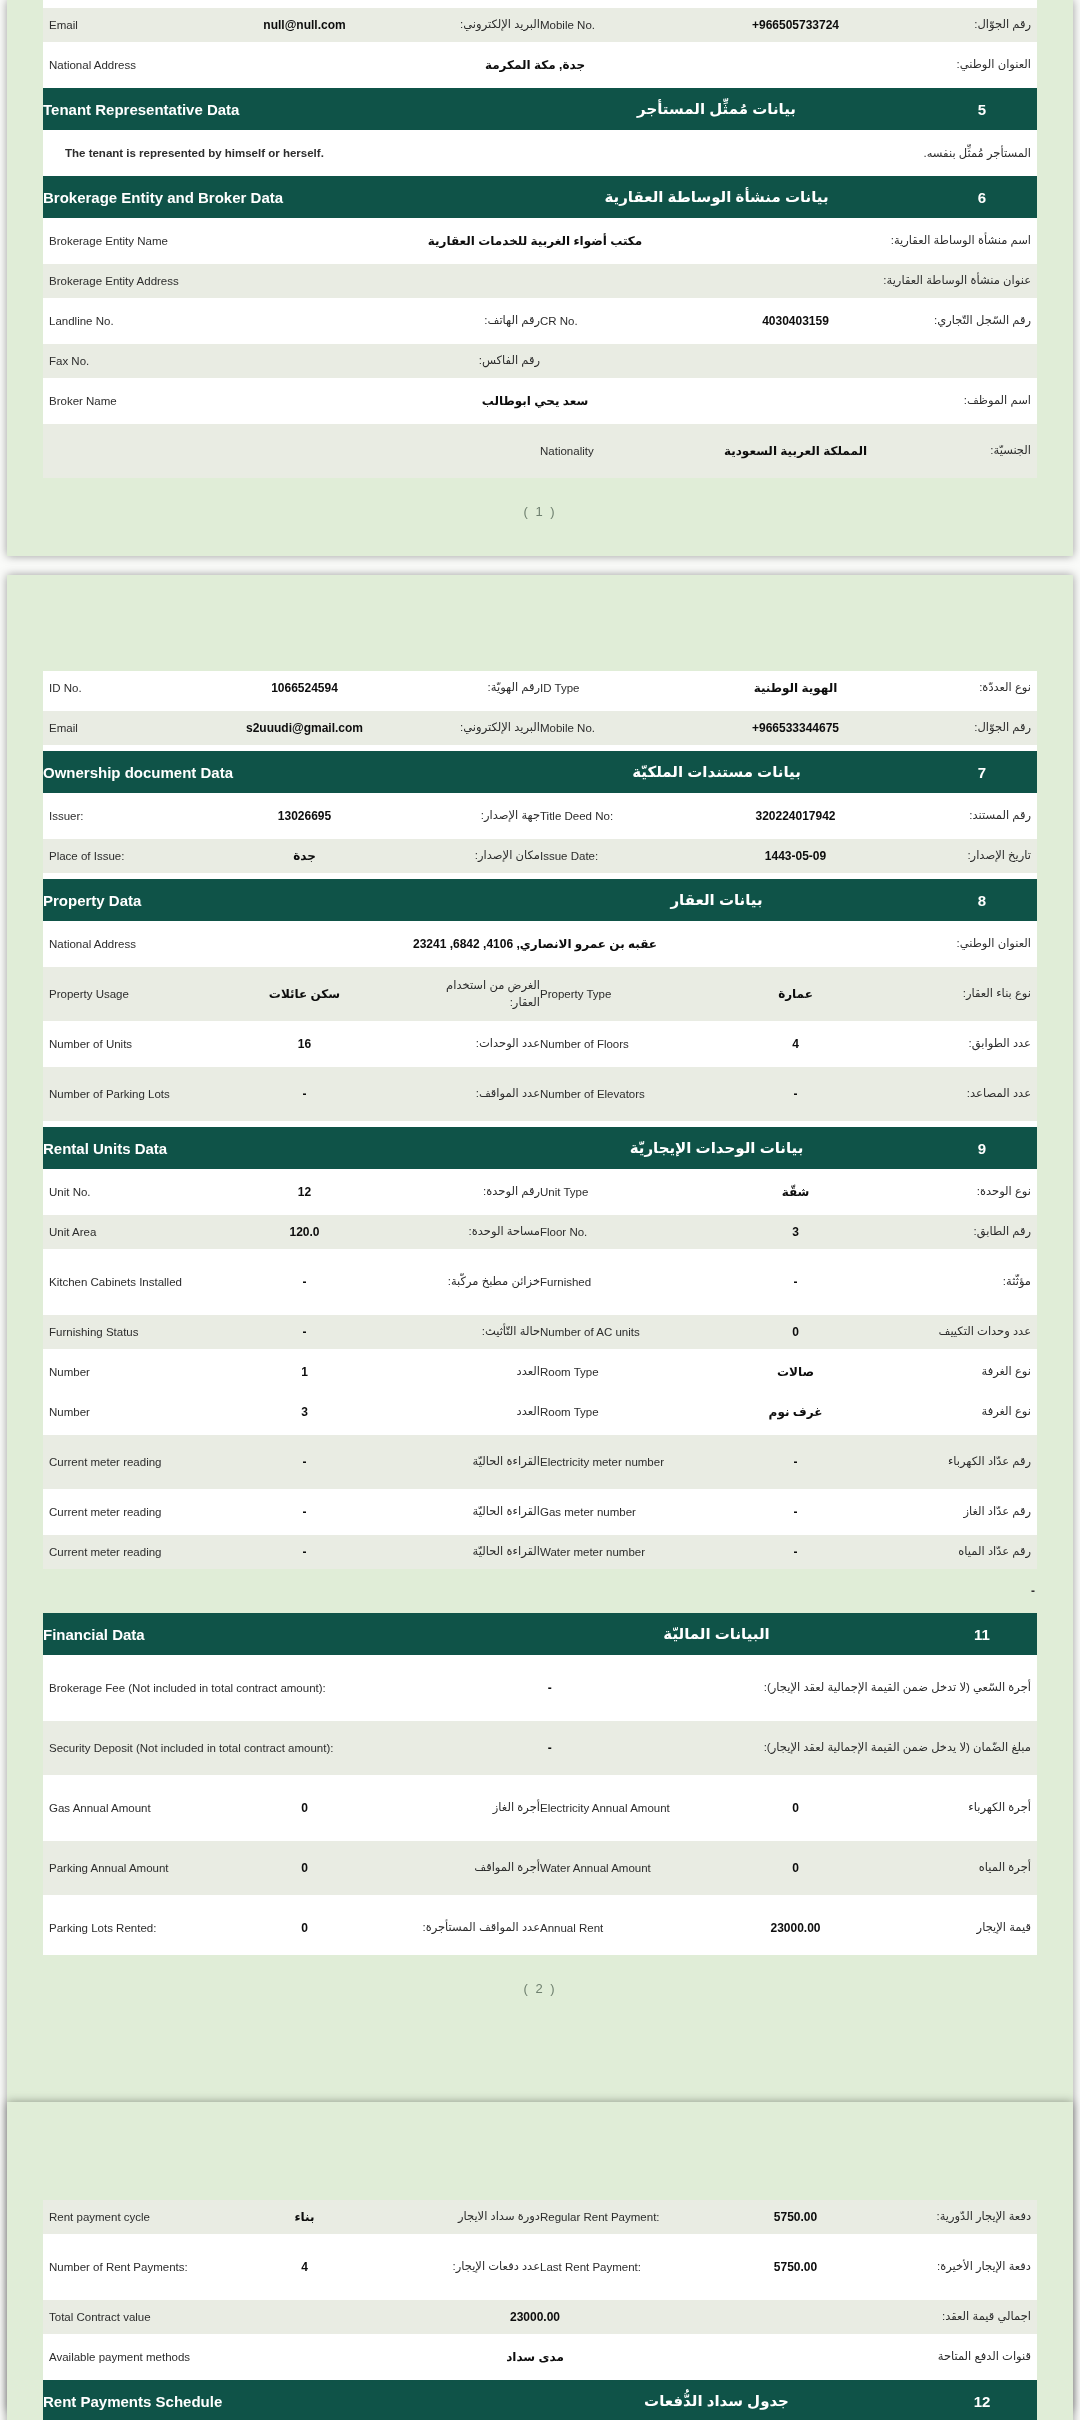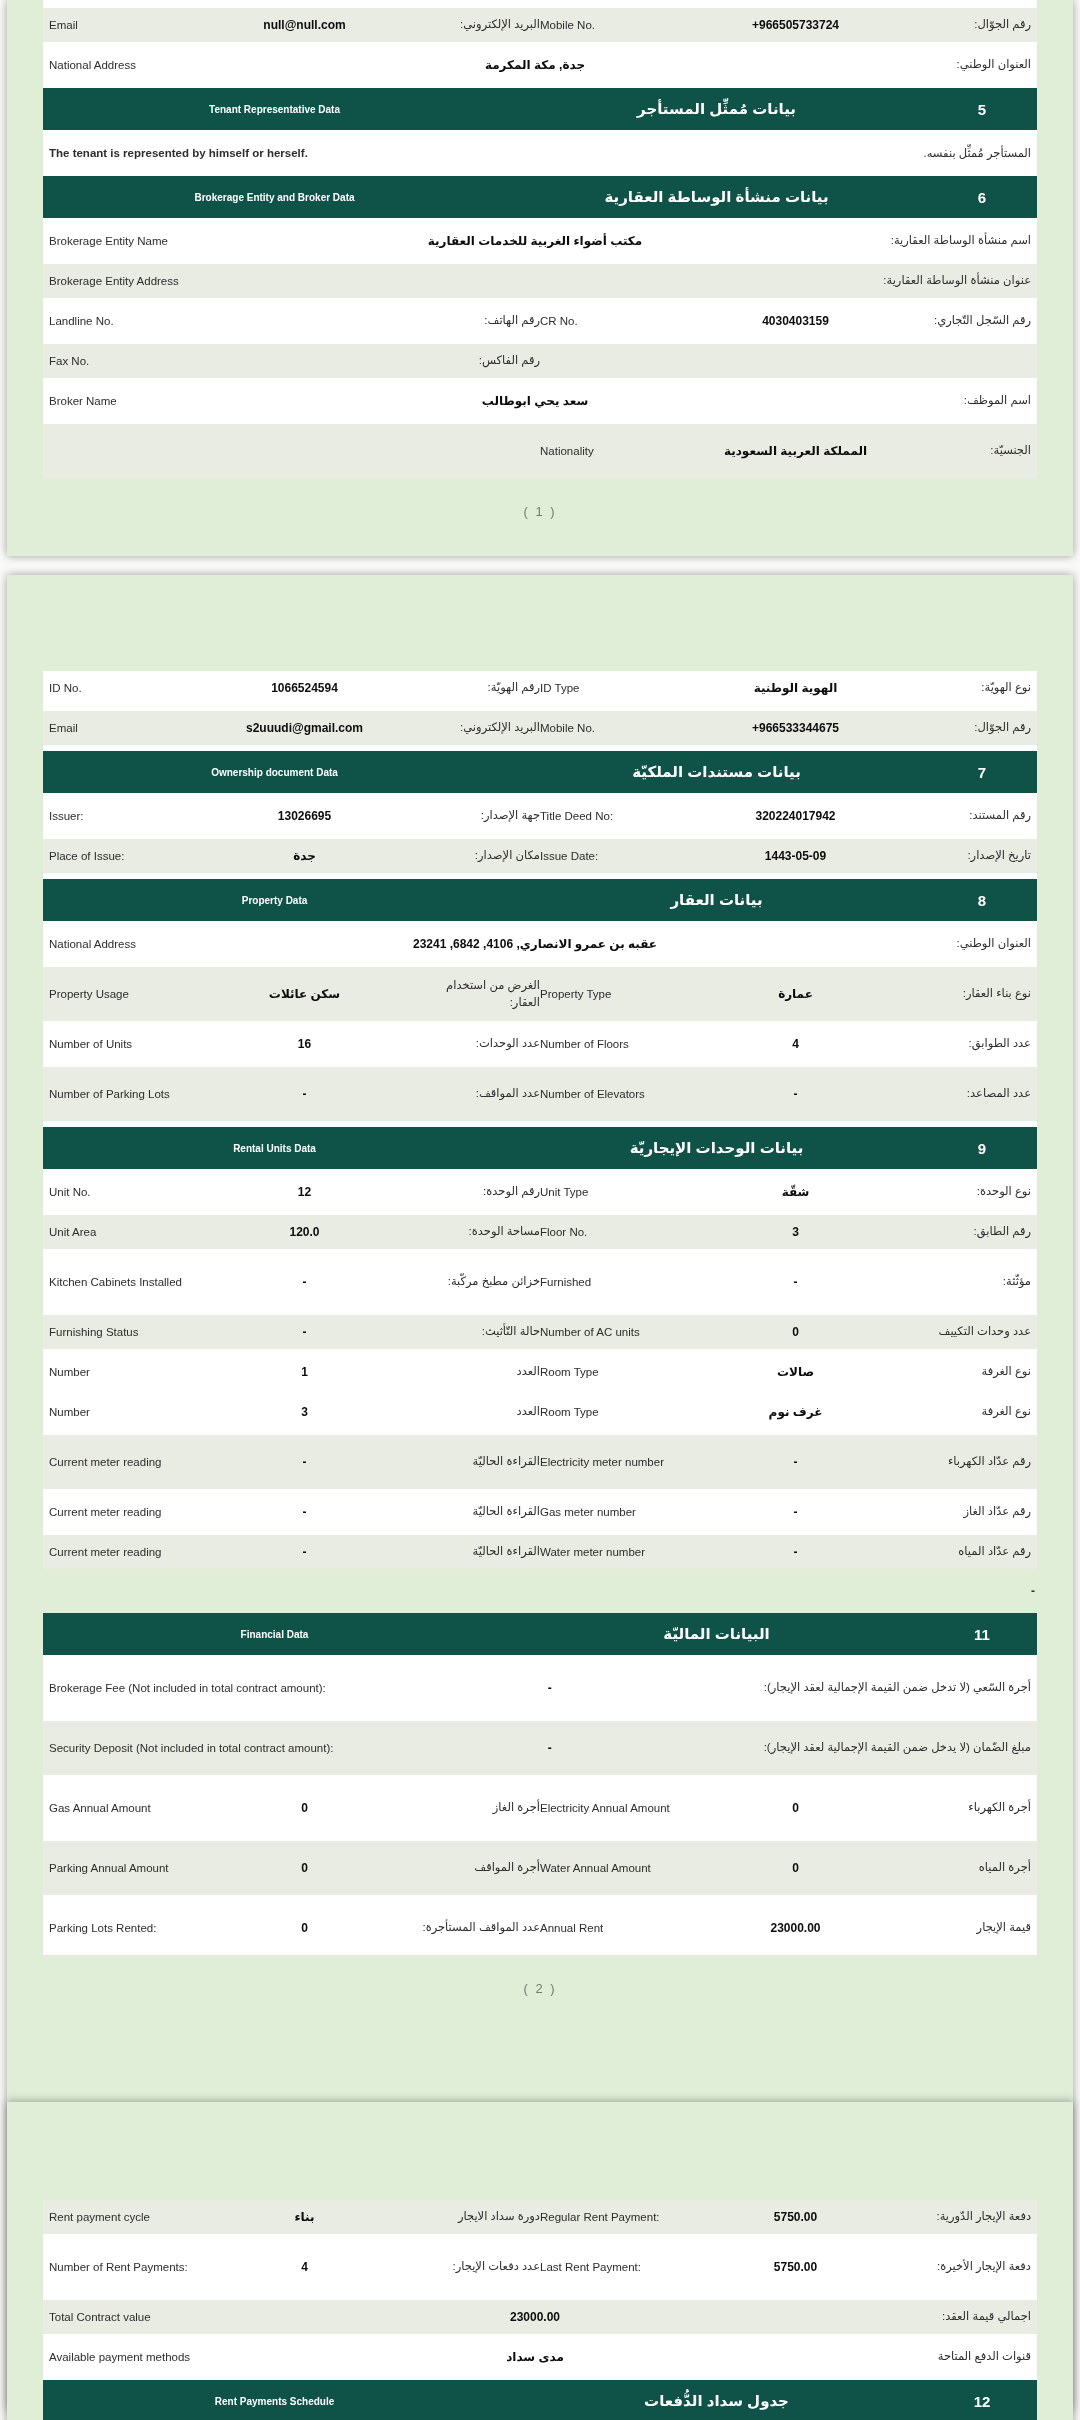--- a/index.html
+++ b/index.html
@@ -47,25 +47,25 @@
   }
   .field.full .en{flex:0 0 160px;}
   .field.full .ar{flex:0 0 170px;}
   .field.wide .en{flex:0 0 40%;}
   .field.wide .ar{flex:0 0 38%;}
   .sec-header{
     display:flex;align-items:center;
     background:#0f5348;color:#ffffff;
     min-height:42px;margin-top:6px;font-weight:bold;
   }
-  .h-en{flex:1.1 1 0;text-align:center;font-size:10px;}
+  .h-en{flex:1.1 1 0;font-size:15px;}
   .h-ar{flex:1 1 0;text-align:center;font-size:15px;direction:rtl;}
   .h-num{flex:0 0 110px;text-align:center;font-size:15px;}
   .row.note{justify-content:space-between;}
-  .note-en{font-size:11.5px;color:#2d2d2d;font-weight:bold;text-align:left;}
+  .note-en{font-size:11.5px;color:#2d2d2d;font-weight:bold;text-align:left;margin-left:16px;}
   .note-ar{font-size:11.5px;color:#2d2d2d;direction:rtl;text-align:right;}
   .dash-row{
     min-height:44px;display:flex;align-items:center;justify-content:flex-end;
     color:#333;font-size:12px;font-weight:bold;padding-right:2px;
   }
   .pagenum{
     text-align:center;color:#6f806f;font-size:13px;
     margin-top:26px;letter-spacing:2px;
   }
 </style>
@@ -169,21 +169,21 @@
       <div class="tablewrap">
         <div class="row">
           <div class="field">
             <span class="en">ID No.</span>
             <span class="val">1066524594</span>
             <span class="ar" dir="rtl">رقم الهويّة:</span>
           </div>
           <div class="field">
             <span class="en">ID Type</span>
             <span class="val">الهوية الوطنية</span>
-            <span class="ar" dir="rtl">نوع الهويّة:</span>
+            <span class="ar" dir="rtl">نوع العددّة:</span>
           </div>
         </div>
         <div class="row gray">
           <div class="field">
             <span class="en">Email</span>
             <span class="val">s2uuudi@gmail.com</span>
             <span class="ar" dir="rtl">البريد الإلكتروني:</span>
           </div>
           <div class="field">
             <span class="en">Mobile No.</span>

